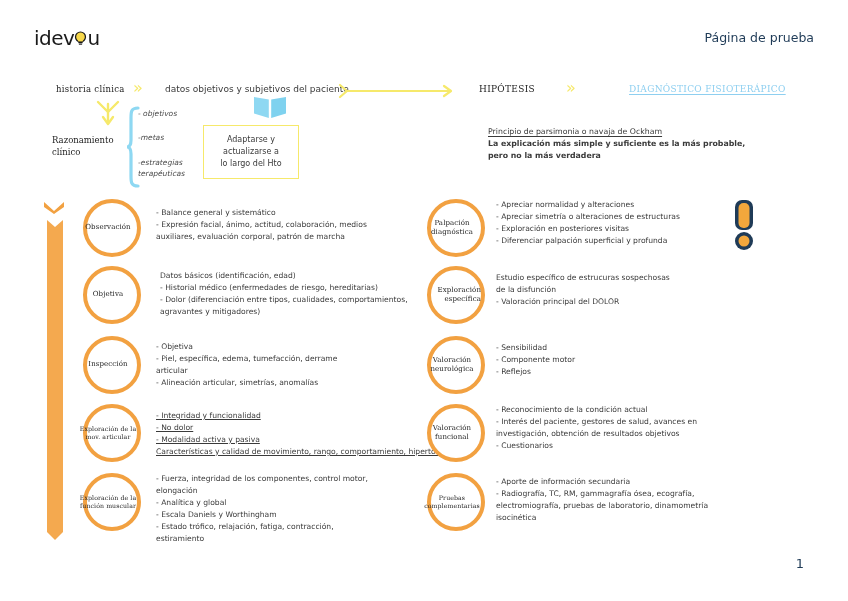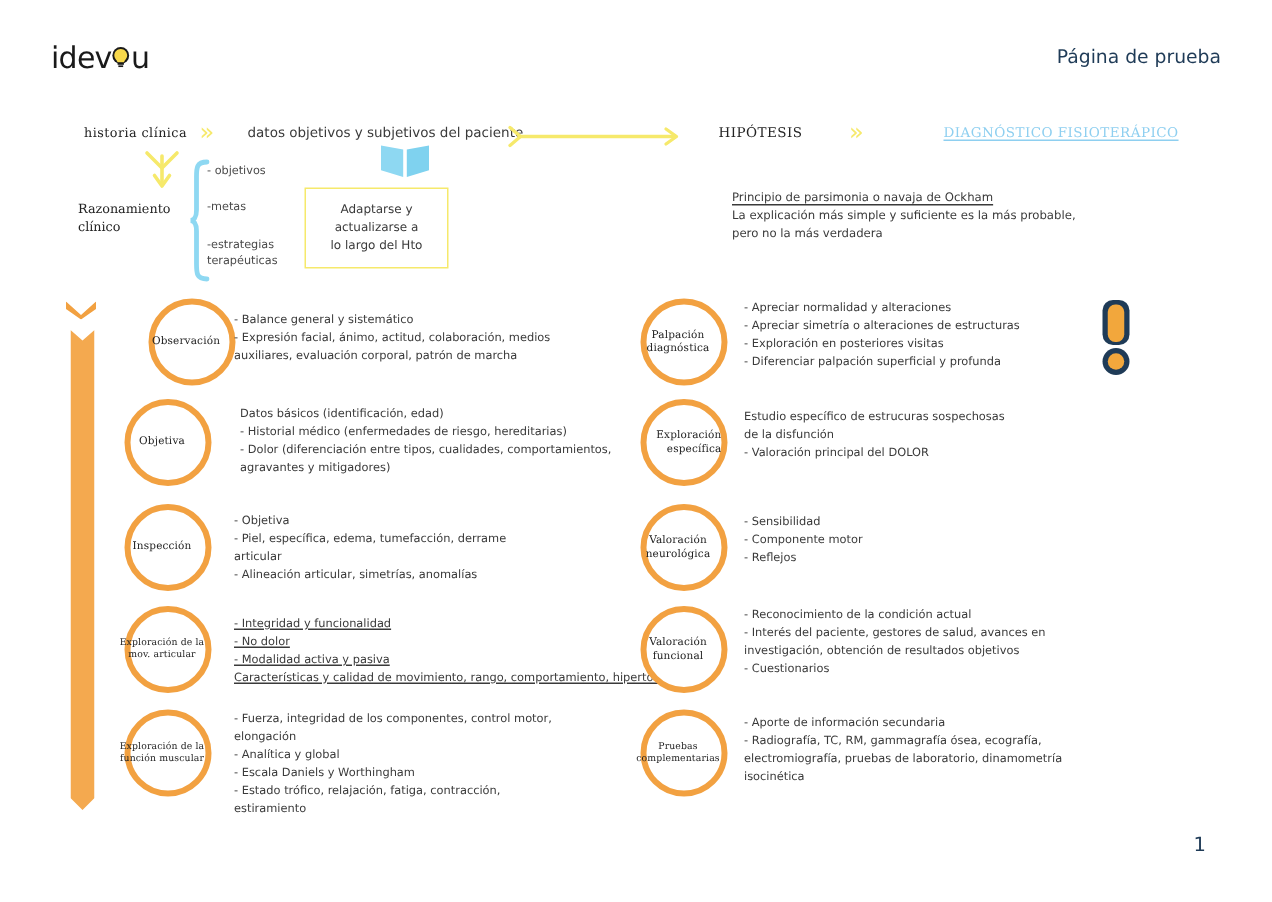--- a/index.html
+++ b/index.html
@@ -122,21 +122,21 @@
   }
   .brace-items {
     position: absolute;
     left: 138px;
     top: 110px;
     font-family: "DejaVu Sans", sans-serif;
     font-size: 7.5px;
     color: #4a4a4a;
     line-height: 1;
   }
-  .brace-items div { margin-bottom: 16px; }
+  .brace-items div { margin-bottom: 16px; font-style: italic; }
   .brace-items div:last-child { margin-bottom: 0; line-height: 1.5; }
 
   .book-icon {
     position: absolute;
     left: 253px;
     top: 96px;
   }
   .adapt-box {
     position: absolute;
     left: 203px;
@@ -296,38 +296,38 @@
     </svg>
   </div>
 
   <div class="adapt-box">
     <span style="white-space:pre-line;">Adaptarse y actualizarse a
 lo largo del Hto</span>
   </div>
 
   <div class="ockham">
     <div class="ock-title">Principio de parsimonia o navaja de Ockham</div>
-    <div style="white-space:pre-line;">La explicación más simple y suficiente es la más probable,
+    <div style="white-space:pre-line;font-weight:bold;">La explicación más simple y suficiente es la más probable,
 pero no la más verdadera</div>
   </div>
 
   <div class="ribbon-chevron">
     <svg width="20" height="12" viewBox="0 0 20 12">
       <path d="M0 0 L10 9 L20 0 L20 5 L10 12 L0 5 Z" fill="#f2a141"></path>
     </svg>
   </div>
 
   <div class="ribbon">
     <svg width="16" height="320" viewBox="0 0 16 320">
       <path d="M0 0 L8 7 L16 0 L16 312 L8 320 L0 312 Z" fill="#f4a94f"></path>
     </svg>
   </div>
 
   <div class="node" style="left:0; top:0;">
-    <div class="circle" style="left:99px; top:199px;">
+    <div class="circle" style="left:83px; top:199px;">
       <span style="white-space:pre-line;">Observación</span>
     </div>
     <div class="body" style="left:156px; top:207px; width:270px;">- Balance general y sistemático
 - Expresión facial, ánimo, actitud, colaboración, medios
 auxiliares, evaluación corporal, patrón de marcha</div>
   </div>
 
   <div class="node" style="left:0; top:0;">
     <div class="circle" style="left:83px; top:266px;">
       <span style="white-space:pre-line;">Objetiva</span>

